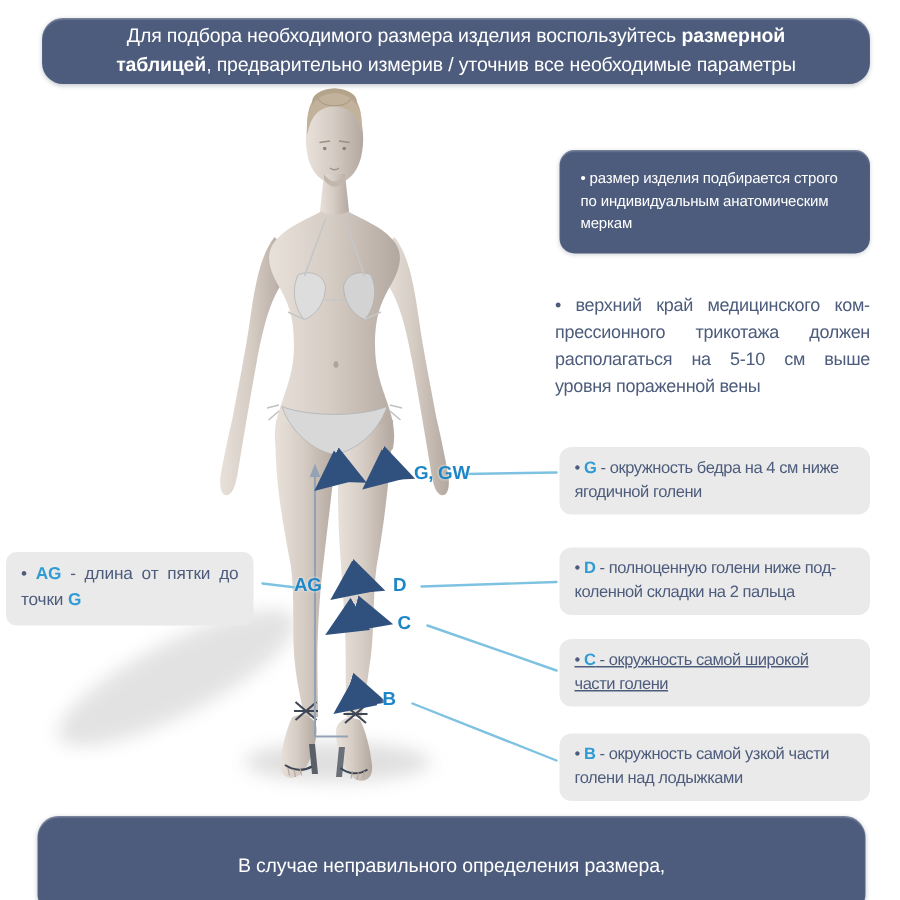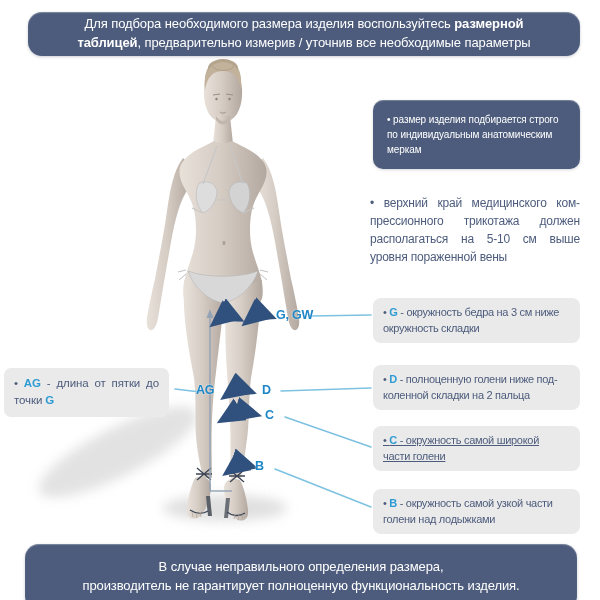--- a/index.html
+++ b/index.html
@@ -173,22 +173,22 @@
 
   <div class="darkbox abs" style="left:373px;top:100px;width:179px;">
     <span>• размер изделия подбирается строго по индивидуальным анатомическим меркам</span>
   </div>
 
   <div class="plainnote abs" style="left:370px;top:194px;width:210px;">
     <span>• верхний край медицинского ком­прессионного трикотажа должен располагаться на 5-10 см выше уровня пораженной вены</span>
   </div>
 
   <div class="lbox abs" style="left:373px;top:298px;">
-    <div><span>• </span><span class="code">G</span><span> - окружность бедра на 3 см ниже</span></div>
-    <div>окружность складки</div>
+    <div><span>• </span><span class="code">G</span><span> - окружность бедра на 4 см ниже</span></div>
+    <div>ягодичной голени</div>
   </div>
 
   <div class="lbox abs" style="left:373px;top:365px;">
     <div><span>• </span><span class="code">D</span><span> - полноценную голени ниже под-</span></div>
     <div>коленной складки на 2 пальца</div>
   </div>
 
   <div class="lbox abs" style="left:373px;top:426px;text-decoration:underline;">
     <div><span>• </span><span class="code">C</span><span> - окружность самой широкой</span></div>
     <div>части голени</div>
@@ -204,16 +204,15 @@
   </div>
 
   <div class="figlabel abs" style="left:276px;top:308px;">G, GW</div>
   <div class="figlabel abs" style="left:196px;top:383px;">AG</div>
   <div class="figlabel abs" style="left:262px;top:383px;">D</div>
   <div class="figlabel abs" style="left:265px;top:408px;">C</div>
   <div class="figlabel abs" style="left:255px;top:459px;">B</div>
 
   <div class="banner abs" style="left:25px;top:544px;width:524px;height:36px;padding:15px 14px;">
     <div>В случае неправильного определения размера,</div>
-    <div>производитель не гарантирует полноценную функциональность изделия.</div>
   </div>
 
 </div>
 
 </body></html>

